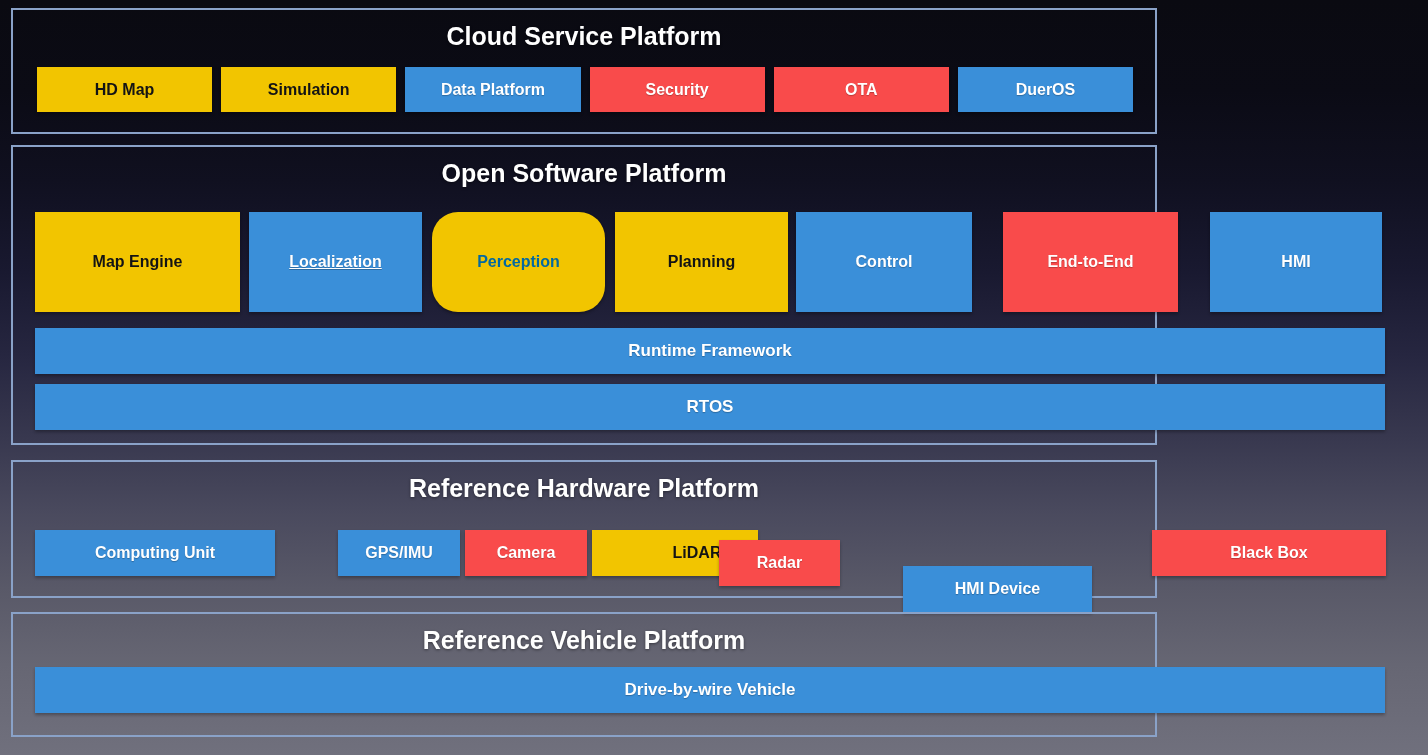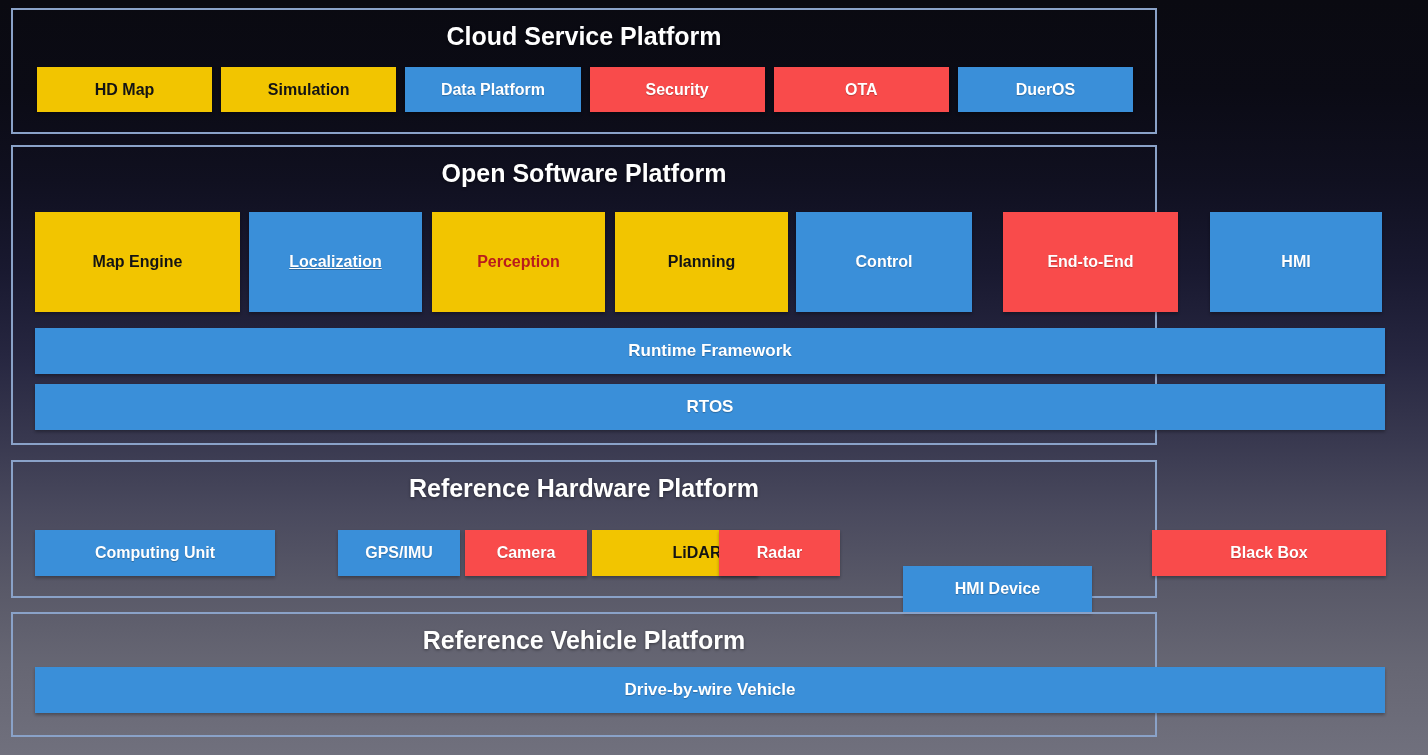--- a/index.html
+++ b/index.html
@@ -72,36 +72,36 @@
       <div class="box" style="background: rgb(249, 75, 75); color: rgb(255, 255, 255); text-shadow: rgba(0, 0, 0, 0.25) 0px 1px 1px;">Security</div>
       <div class="box" style="background: rgb(249, 75, 75); color: rgb(255, 255, 255); text-shadow: rgba(0, 0, 0, 0.25) 0px 1px 1px;">OTA</div>
       <div class="box" style="background: rgb(58, 143, 217); color: rgb(255, 255, 255); text-shadow: rgba(0, 0, 0, 0.25) 0px 1px 1px;">DuerOS</div>
     </div>
   </div>
 
   <div class="section modules" id="s2" style="border-color: rgb(138, 162, 200);">
     <div class="section-title">Open Software Platform</div>
     <div class="box" id="m1" style="background: rgb(242, 197, 0); color: rgb(20, 20, 20);">Map Engine</div>
     <div class="box" id="m2" style="background: rgb(58, 143, 217); color: rgb(255, 255, 255); text-shadow: rgba(0, 0, 0, 0.25) 0px 1px 1px; text-decoration: underline;">Localization</div>
-    <div class="box" id="m3" style="background: rgb(242, 197, 0); color: #b91c1c;">Perception</div>
+    <div class="box" id="m3" style="background: rgb(242, 197, 0); color: #0369a1; border-radius: 26px;">Perception</div>
     <div class="box" id="m4" style="background: rgb(242, 197, 0); color: rgb(20, 20, 20);">Planning</div>
     <div class="box" id="m5" style="background: rgb(58, 143, 217); color: rgb(255, 255, 255); text-shadow: rgba(0, 0, 0, 0.25) 0px 1px 1px;">Control</div>
     <div class="box" id="m6" style="background: rgb(249, 75, 75); color: rgb(255, 255, 255); text-shadow: rgba(0, 0, 0, 0.25) 0px 1px 1px;">End-to-End</div>
     <div class="box" id="m7" style="background: rgb(58, 143, 217); color: rgb(255, 255, 255); text-shadow: rgba(0, 0, 0, 0.25) 0px 1px 1px;">HMI</div>
     <div class="bar" id="bar-runtime" style="background: rgb(58, 143, 217); color: rgb(255, 255, 255); text-shadow: rgba(0, 0, 0, 0.25) 0px 1px 1px;">Runtime Framework</div>
     <div class="bar" id="bar-rtos" style="background: rgb(58, 143, 217); color: rgb(255, 255, 255); text-shadow: rgba(0, 0, 0, 0.25) 0px 1px 1px;">RTOS</div>
   </div>
 
   <div class="section hw" id="s3" style="border-color: rgb(138, 162, 200);">
     <div class="section-title">Reference Hardware Platform</div>
     <div class="box" id="h1" style="background: rgb(58, 143, 217); color: rgb(255, 255, 255); text-shadow: rgba(0, 0, 0, 0.25) 0px 1px 1px;">Computing Unit</div>
     <div class="box" id="h2" style="background: rgb(58, 143, 217); color: rgb(255, 255, 255); text-shadow: rgba(0, 0, 0, 0.25) 0px 1px 1px;">GPS/IMU</div>
     <div class="box" id="h3" style="background: rgb(249, 75, 75); color: rgb(255, 255, 255); text-shadow: rgba(0, 0, 0, 0.25) 0px 1px 1px;">Camera</div>
     <div class="box" id="h4" style="background: rgb(242, 197, 0); color: rgb(20, 20, 20); padding-left: 44px;">LiDAR</div>
-    <div class="box" id="h5" style="background: rgb(249, 75, 75); color: rgb(255, 255, 255); text-shadow: rgba(0, 0, 0, 0.25) 0px 1px 1px;">Radar</div>
+    <div class="box" id="h5" style="background: rgb(249, 75, 75); color: rgb(255, 255, 255); text-shadow: rgba(0, 0, 0, 0.25) 0px 1px 1px; margin-top: 10px;">Radar</div>
     <div class="box" id="h6" style="background: rgb(58, 143, 217); color: rgb(255, 255, 255); text-shadow: rgba(0, 0, 0, 0.25) 0px 1px 1px;">HMI Device</div>
     <div class="box" id="h7" style="background: rgb(249, 75, 75); color: rgb(255, 255, 255); text-shadow: rgba(0, 0, 0, 0.25) 0px 1px 1px;">Black Box</div>
   </div>
 
   <div class="section" id="s4" style="border-color: rgb(138, 162, 200);">
     <div class="section-title">Reference Vehicle Platform</div>
     <div class="bar" id="bar-dbw" style="background: rgb(58, 143, 217); color: rgb(255, 255, 255); text-shadow: rgba(0, 0, 0, 0.25) 0px 1px 1px;">Drive-by-wire Vehicle</div>
   </div>
 
 </div>

